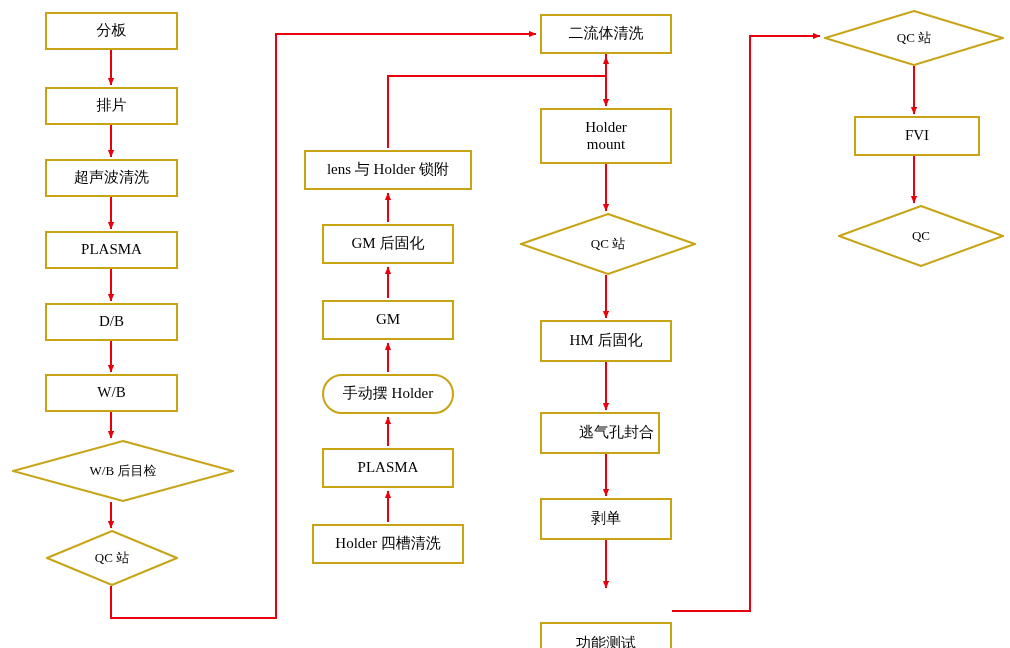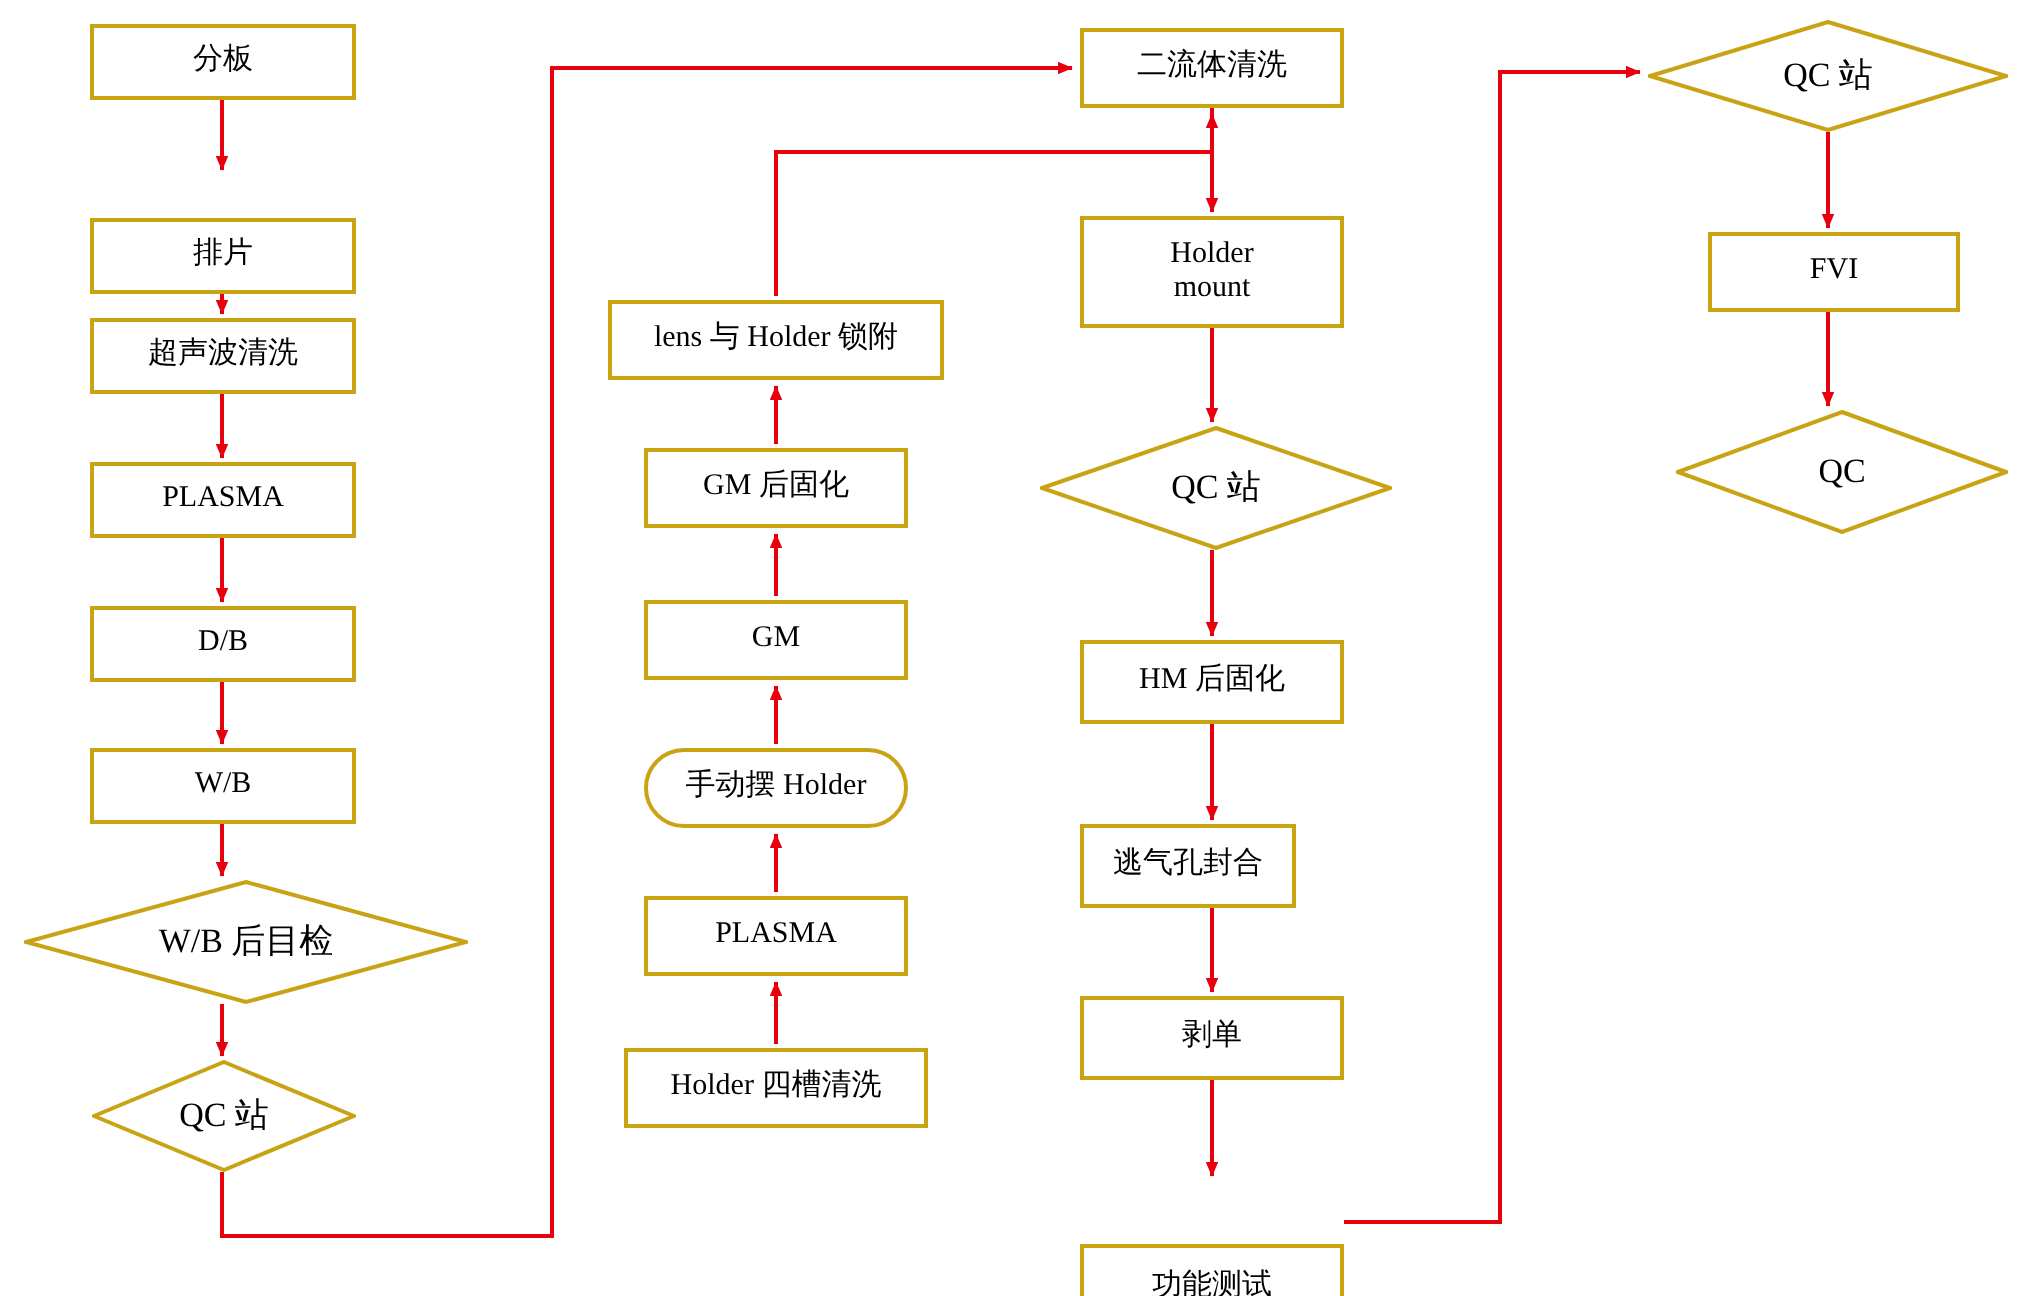--- a/index.html
+++ b/index.html
@@ -48,21 +48,21 @@
   .diamond-shape {
     position: absolute;
     left: 0;
     top: 0;
     width: 100%;
     height: 100%;
   }
   .diamond-label {
     position: relative;
     z-index: 2;
-    font-size: 17px;
+    font-size: 13px;
   }
   .node.rect .node-label {
     padding: 0 4px;
   }
 </style>
 </head>
 <body>
 
 <div id="canvas">
 
@@ -102,21 +102,21 @@
       <path d="M672,611 L750,611 L750,36 L820,36"></path>
 
       <line x1="914" y1="66" x2="914" y2="114"></line>
       <line x1="914" y1="156" x2="914" y2="203"></line>
     </g>
   </svg>
 
   <div class="node rect" style="left:45px;top:12px;width:133px;height:38px;">
     <span class="node-label">分板</span>
   </div>
-  <div class="node rect" style="left:45px;top:87px;width:133px;height:38px;margin-top:22px;">
+  <div class="node rect" style="left:45px;top:87px;width:133px;height:38px;">
     <span class="node-label">排片</span>
   </div>
   <div class="node rect" style="left:45px;top:159px;width:133px;height:38px;">
     <span class="node-label">超声波清洗</span>
   </div>
   <div class="node rect" style="left:45px;top:231px;width:133px;height:38px;">
     <span class="node-label">PLASMA</span>
   </div>
   <div class="node rect" style="left:45px;top:303px;width:133px;height:38px;">
     <span class="node-label">D/B</span>
@@ -165,21 +165,21 @@
   </div>
   <div class="node diamond" style="left:520px;top:213px;width:176px;height:62px;">
     <svg class="diamond-shape" viewBox="0 0 176 62" preserveAspectRatio="none">
       <polygon points="88,1 175,31 88,61 1,31" fill="#ffffff" stroke="#C8A415" stroke-width="2"></polygon>
     </svg>
     <span class="diamond-label">QC 站</span>
   </div>
   <div class="node rect" style="left:540px;top:320px;width:132px;height:42px;">
     <span class="node-label">HM 后固化</span>
   </div>
-  <div class="node rect" style="left:540px;top:412px;width:108px;height:42px;">
+  <div class="node rect" style="left:540px;top:412px;width:120px;height:42px;justify-content:flex-end;">
     <span class="node-label">逃气孔封合</span>
   </div>
   <div class="node rect" style="left:540px;top:498px;width:132px;height:42px;">
     <span class="node-label">剥单</span>
   </div>
   <div class="node rect" style="left:540px;top:590px;width:132px;height:44px;margin-top:32px;">
     <span class="node-label">功能测试</span>
   </div>
 
   <div class="node diamond" style="left:824px;top:10px;width:180px;height:56px;">

